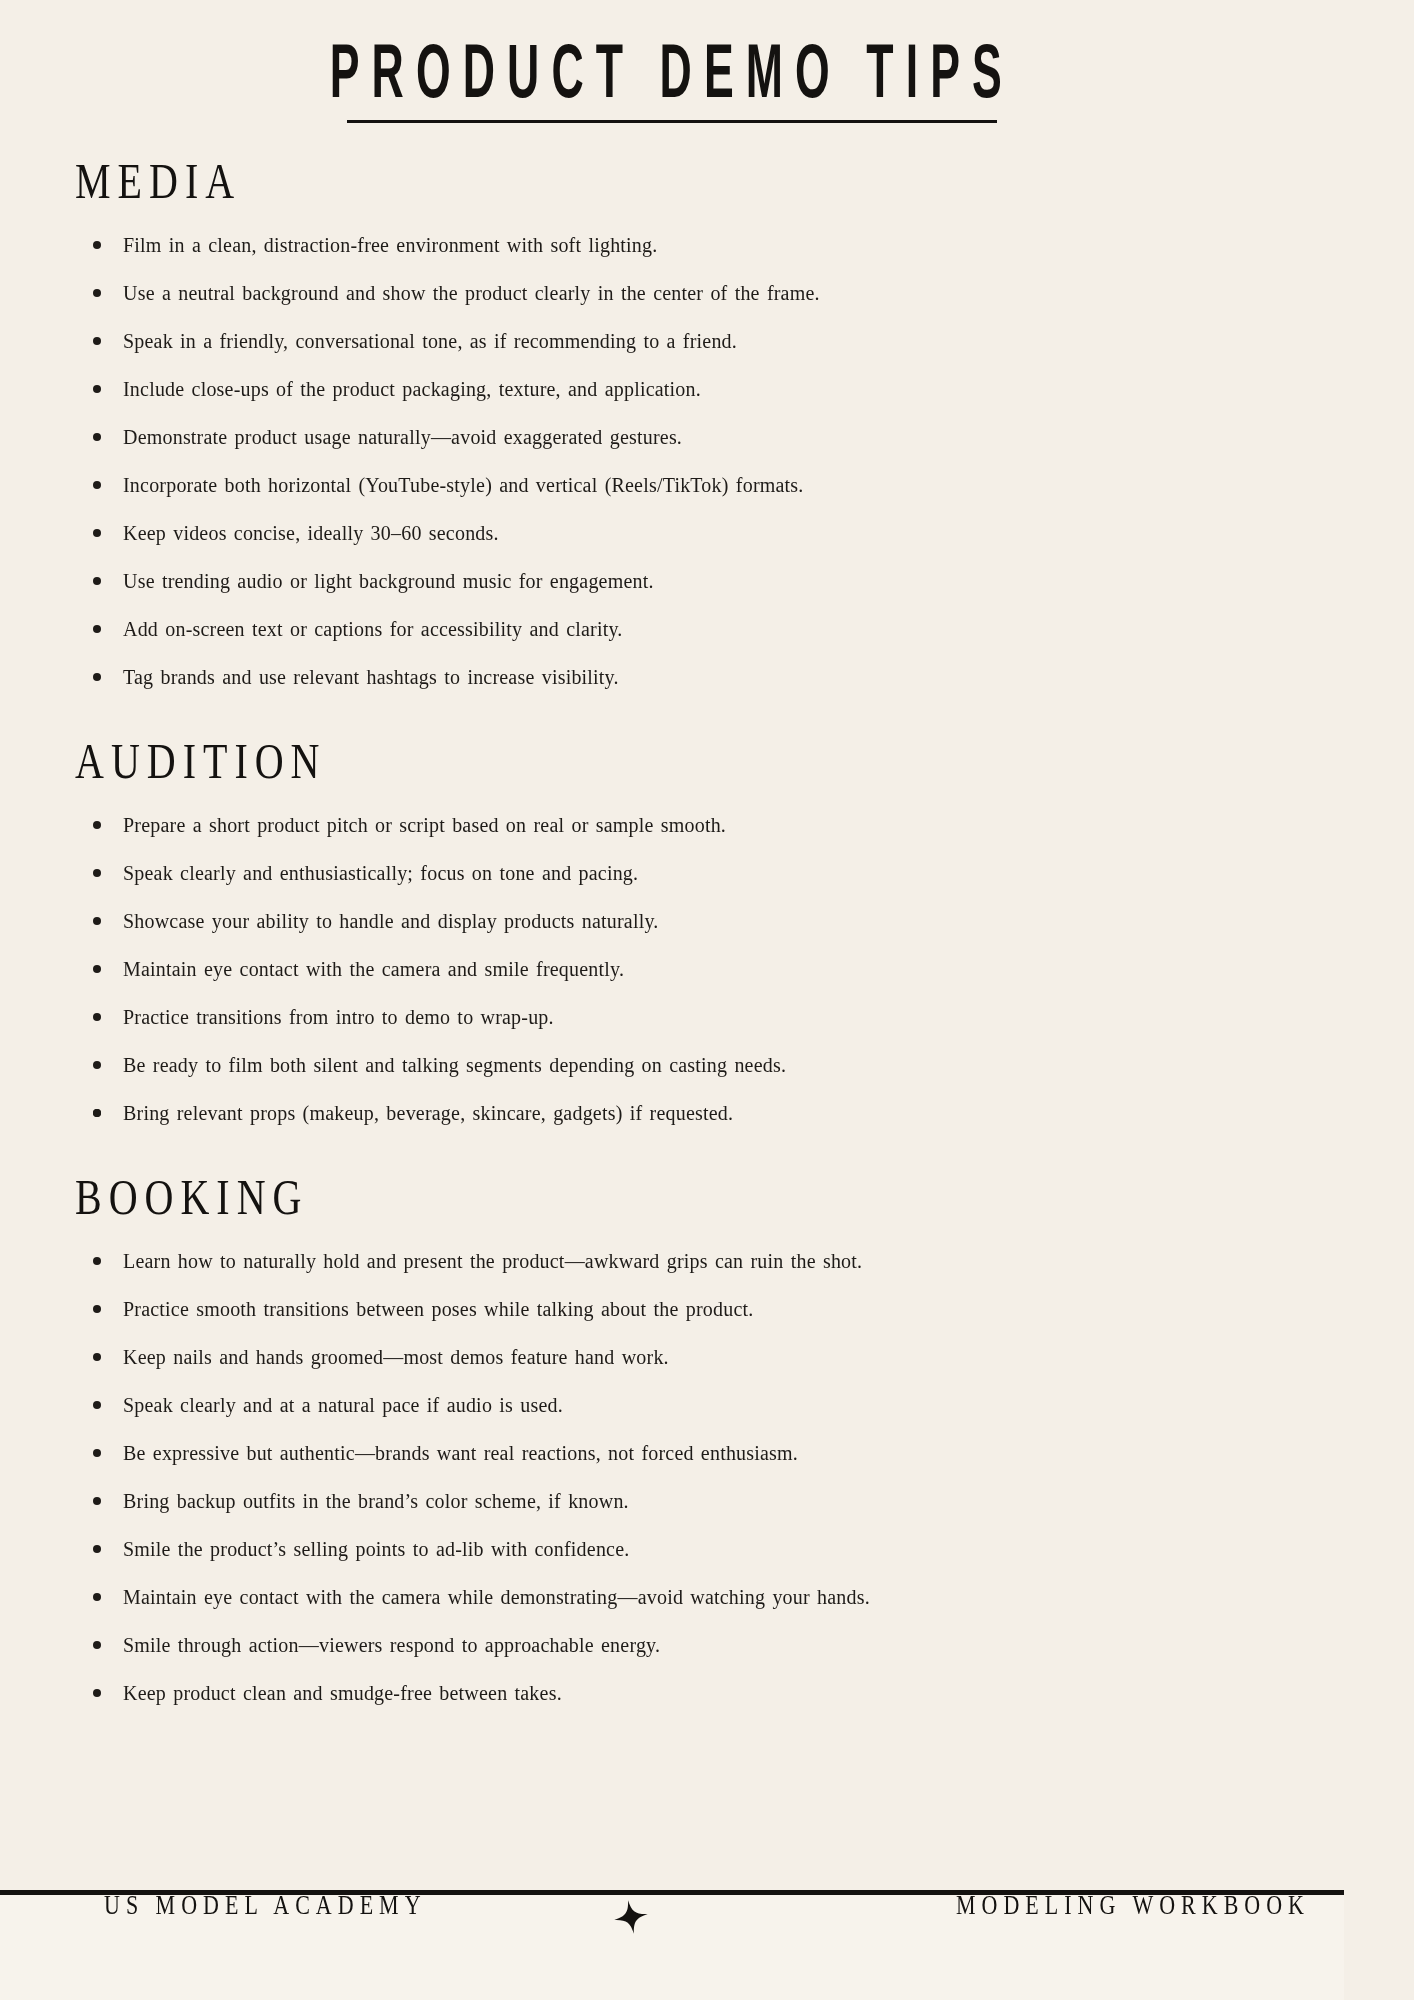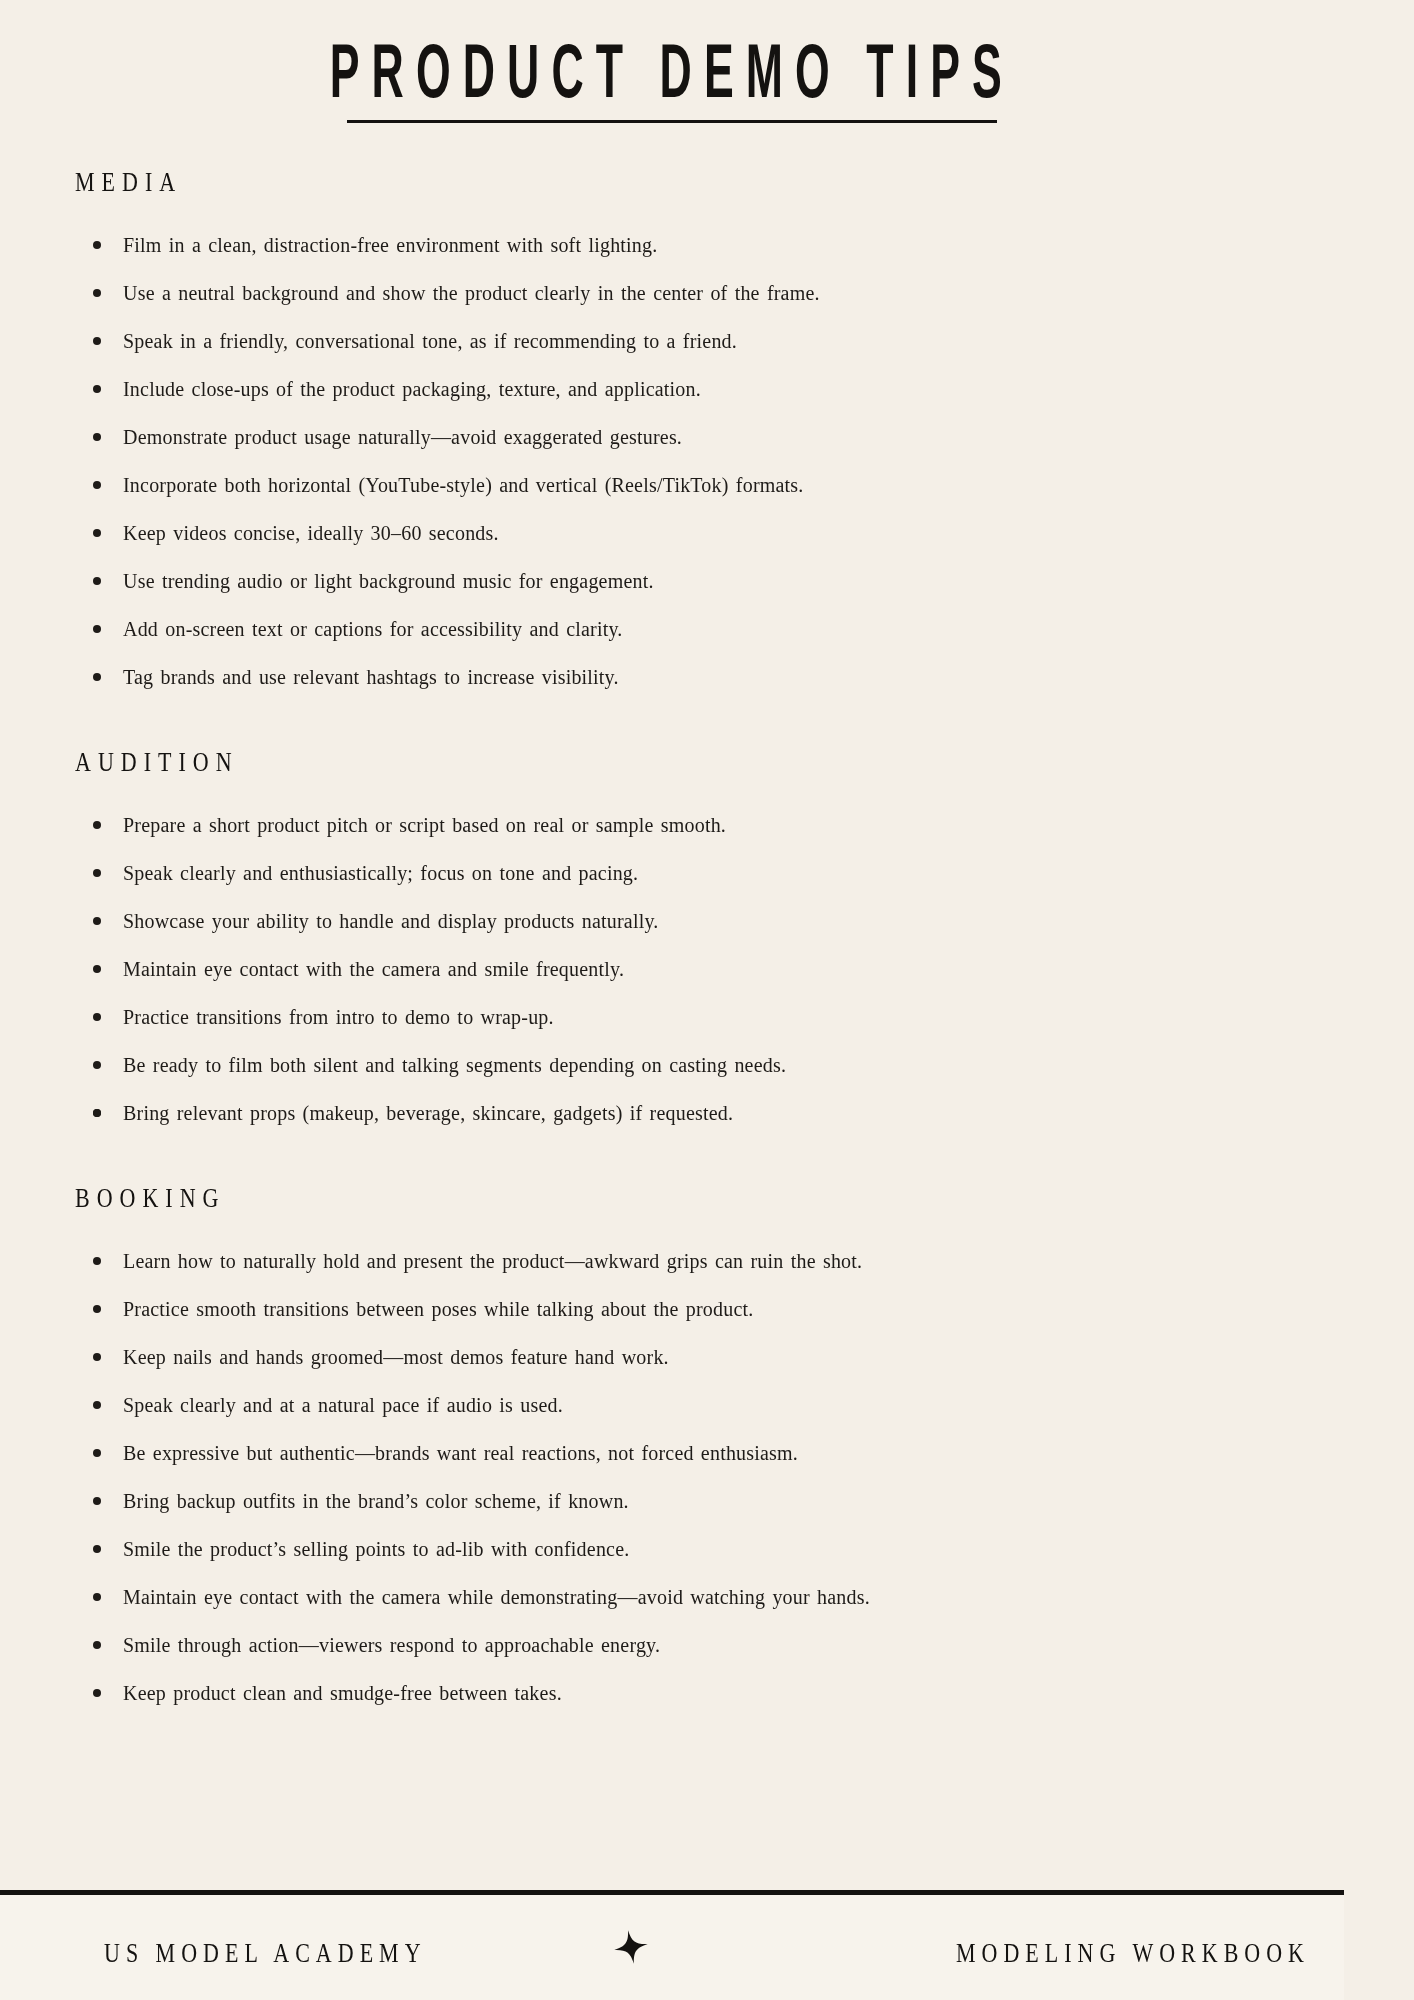--- a/index.html
+++ b/index.html
@@ -46,21 +46,21 @@
 
   
   .content {
     padding: 0 75px;
   }
   .section-heading {
     margin: 0;
     margin-top: 46px;
     font-family: "Liberation Serif", serif;
     font-weight: normal;
-    font-size: 22px;
+    font-size: 40px;
     line-height: 40px;
     letter-spacing: 7px;
     color: var(--ink-strong, #141210);
   }
   .section-heading .heading-inner {
     display: inline-block;
     transform: scaleY(1.25);
     transform-origin: left bottom;
   }
   .section:first-child .section-heading {
@@ -99,24 +99,23 @@
     height: 110px;
     background: var(--footer-bg, #f7f3ec);
   }
   .footer-rule {
     width: 100%;
     height: 5px;
     background: var(--ink-strong, #141210);
   }
   .footer-row {
     display: flex;
-    align-items: flex-end;
+    align-items: flex-start;
     justify-content: space-between;
     padding: 0 104px;
-    margin-top: 30px;
   }
   .footer-text {
     font-family: "Liberation Serif", serif;
     font-size: 22px;
     letter-spacing: 6px;
     color: var(--ink-strong, #141210);
     white-space: nowrap;
   }
   .footer-text .ft-inner {
     display: inline-block;

